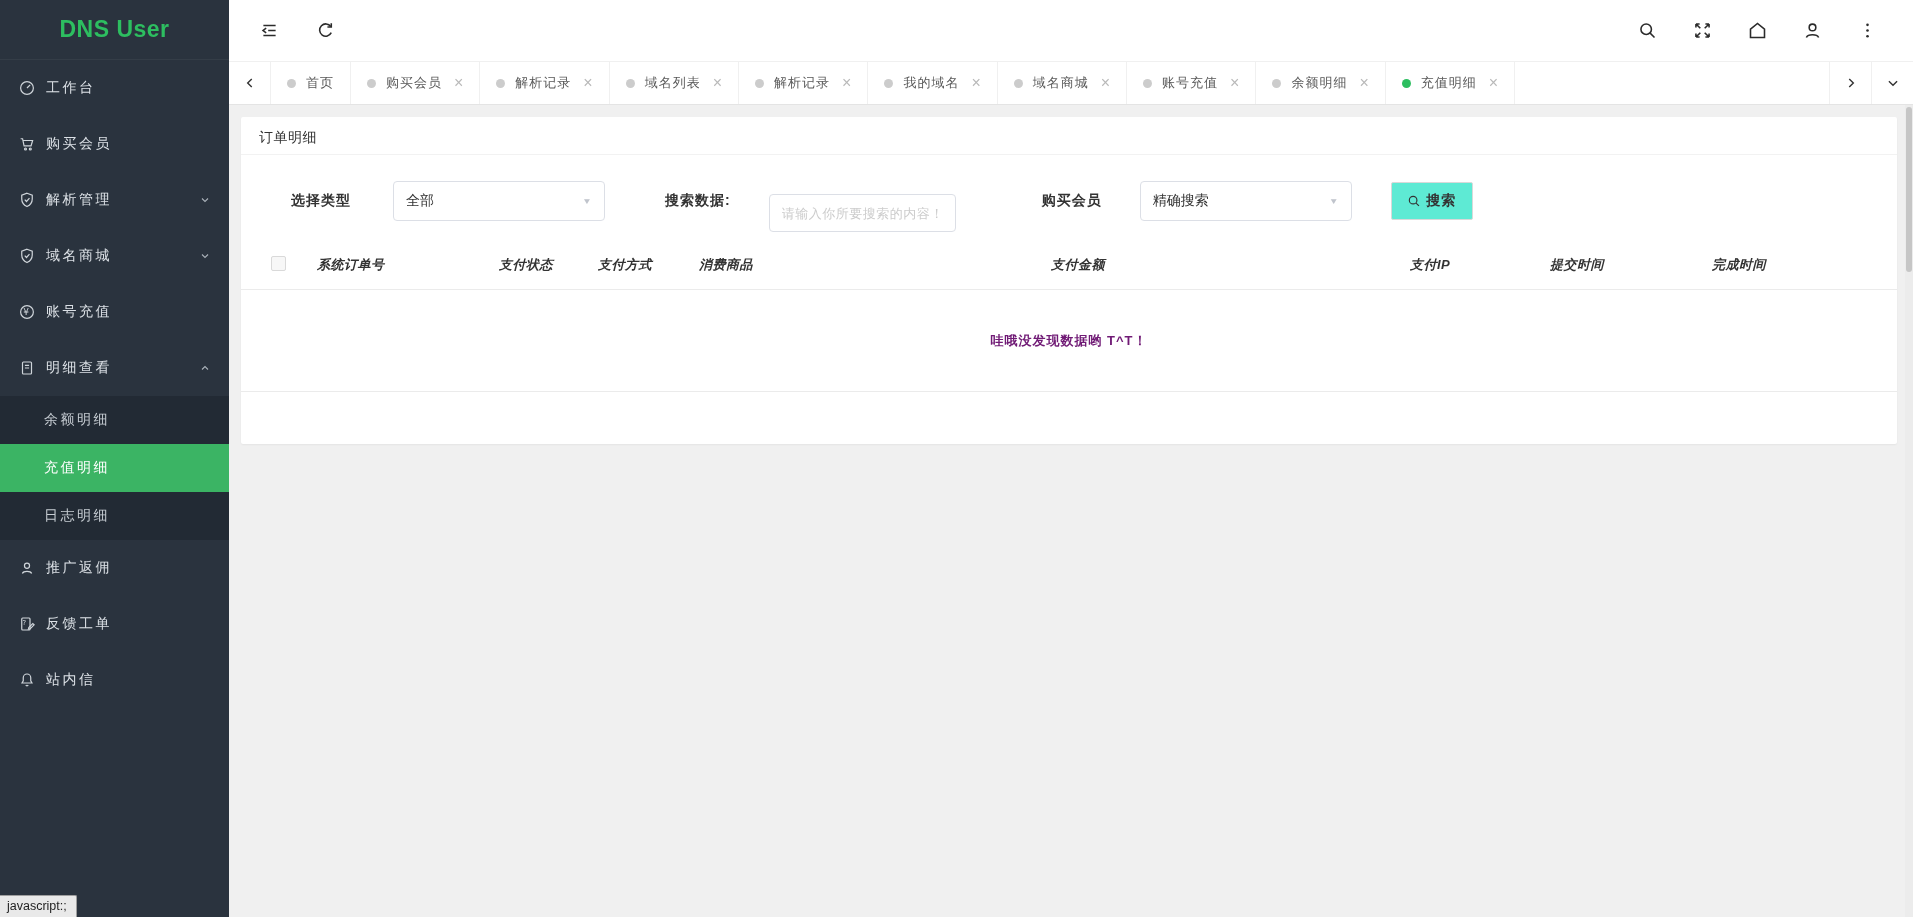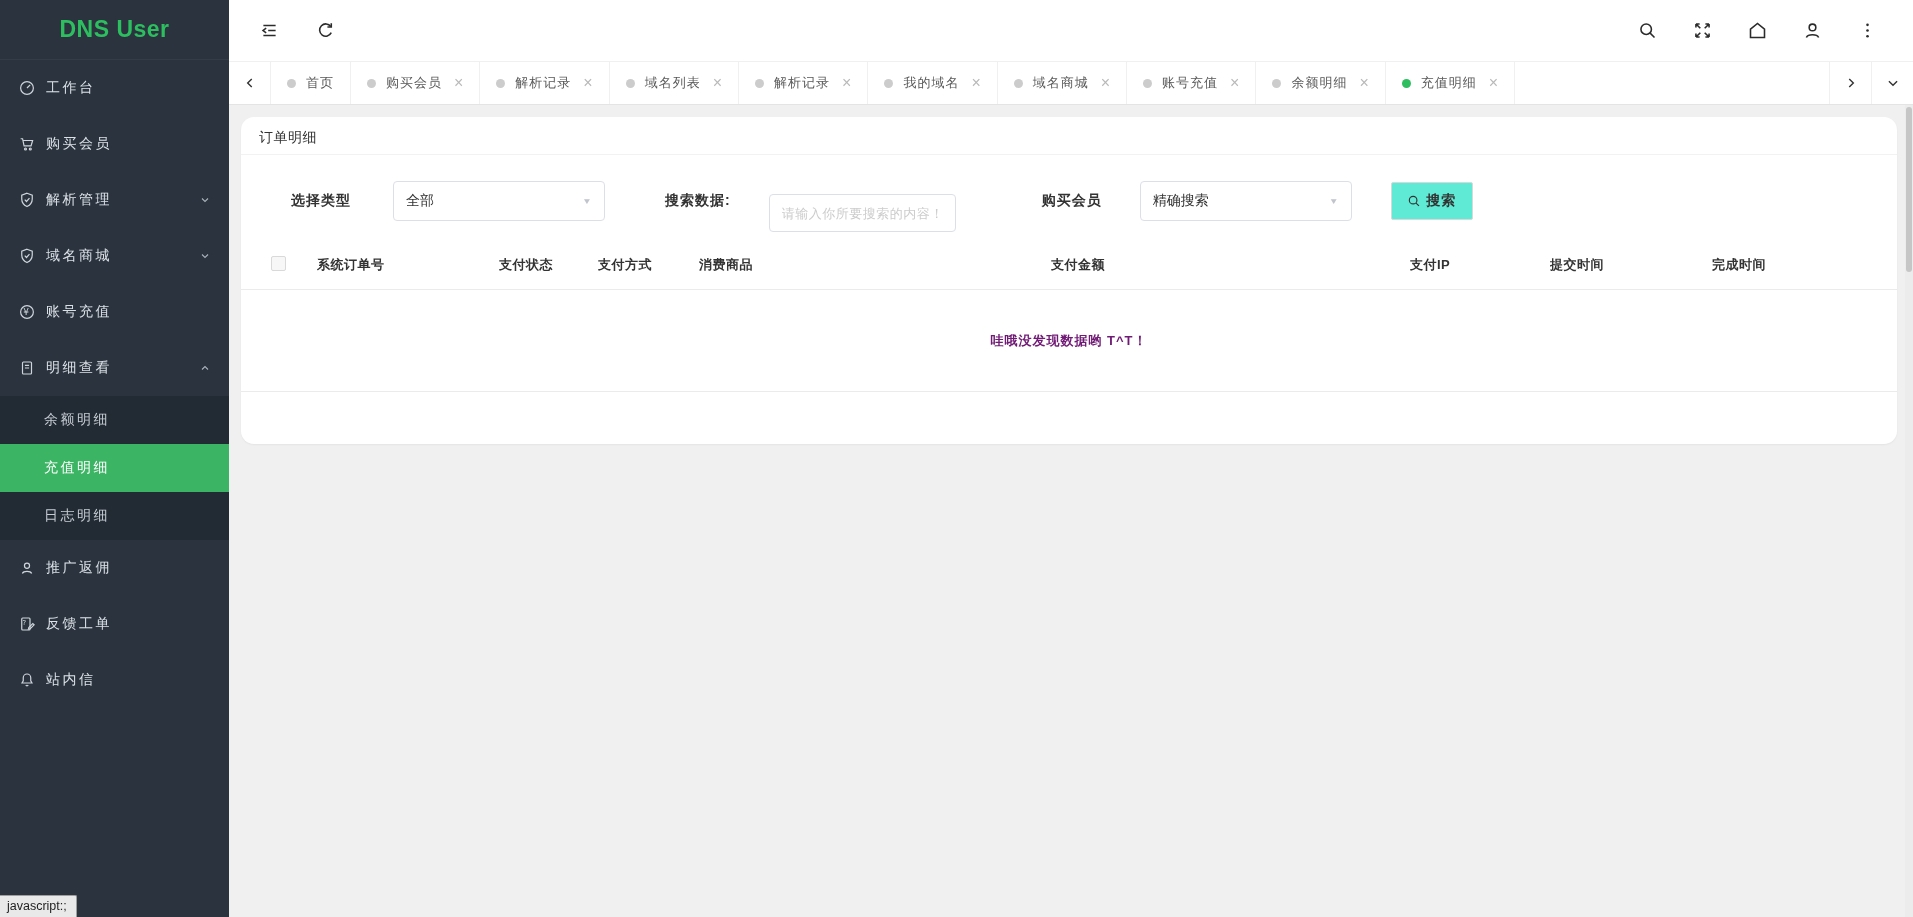--- a/index.html
+++ b/index.html
@@ -43,21 +43,21 @@
   .tab { display:flex; align-items:center; gap:10px; padding:0 16px;
          border-right:1px solid #f0f0f0; cursor:pointer; white-space:nowrap; }
   .dot { width:9px; height:9px; border-radius:50%; background:#ccc; flex:none; }
   .tab.active .dot { background:#2dbe60; }
   .tlabel { font-size:13px; color:#595959; letter-spacing:1px; }
   .tclose { color:#b9b9b9; font-size:16px; line-height:1; margin-left:2px; }
   .tab-spacer { flex:1; }
 
   
   .content { flex:1; background:#f0f0f0; padding:12px 16px 0 12px; overflow:hidden; }
-  .card { background:#fff; height:327px; border-radius:13px; box-shadow:0 1px 2px rgba(0,0,0,.05); }
+  .card { background:#fff; height:327px; border-radius:2px; box-shadow:0 1px 2px rgba(0,0,0,.05); }
   .card-title { height:38px; line-height:40px; padding-left:18px; font-size:14px;
                 color:#333; border-bottom:1px solid #f2f2f2; letter-spacing:.5px; }
 
   .form-row { display:flex; align-items:center; margin:26px 0 0 50px; height:40px;gap:24px; }
   .form-row label { font-size:14px; color:#333; font-weight:600; letter-spacing:1px; flex:none; }
   .lbl-type { margin-right:18px; }
   .lbl-data { margin:0 14px 0 36px; }
   .lbl-cat  { margin:0 14px 0 62px; }
   .select { width:212px; height:40px; border:1px solid #dcdfe6; border-radius:4px;
             display:flex; align-items:center; padding:0 12px; font-size:14px; color:#333;
@@ -69,21 +69,21 @@
   .search-btn { height:38px; width:82px; margin-left:15px; background:#5eead4;
                 border:1px solid #d9d9d9; border-radius:2px; font-size:14px; color:#333;
                 font-weight:600; display:flex; align-items:center; justify-content:center;
                 gap:5px; cursor:pointer; letter-spacing:1px; flex:none;
                 font-family:"Liberation Sans","DejaVu Sans",sans-serif; }
   .search-btn svg { width:14px; height:14px; }
 
   table.grid { width:100%; border-collapse:collapse; table-layout:fixed; margin-top:27px; }
   .grid th { text-align:left; font-size:13px; color:#333; font-weight:700;
              padding:8px 0 15px; border-bottom:1px solid #ebebeb; letter-spacing:.5px;
-             overflow:hidden; white-space:nowrap; }
+             overflow:hidden; white-space:nowrap;font-style:italic; }
   .grid th.cb { padding-left:30px; }
   .checkbox { display:inline-block; width:15px; height:15px; border:1px solid #d9d9d9;
               background:#f7f7f7; border-radius:2px; cursor:pointer; }
 
   .empty-row { height:102px; border-bottom:1px solid #ebebeb; display:flex;
                align-items:center; justify-content:center; color:#701a75; font-size:13px;
                letter-spacing:1px;font-weight:bold; }
 
   
   .statusbar { position:fixed; left:0; bottom:0; z-index:30; background:#e9e9e9;

